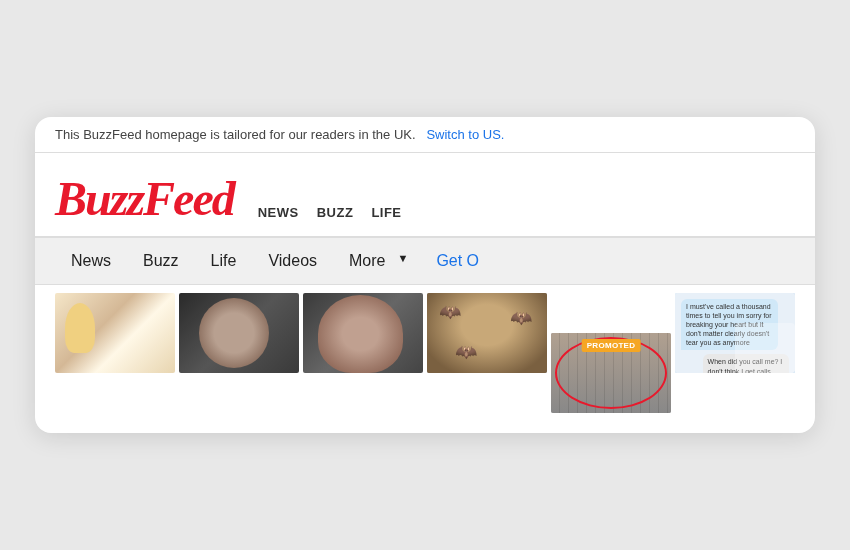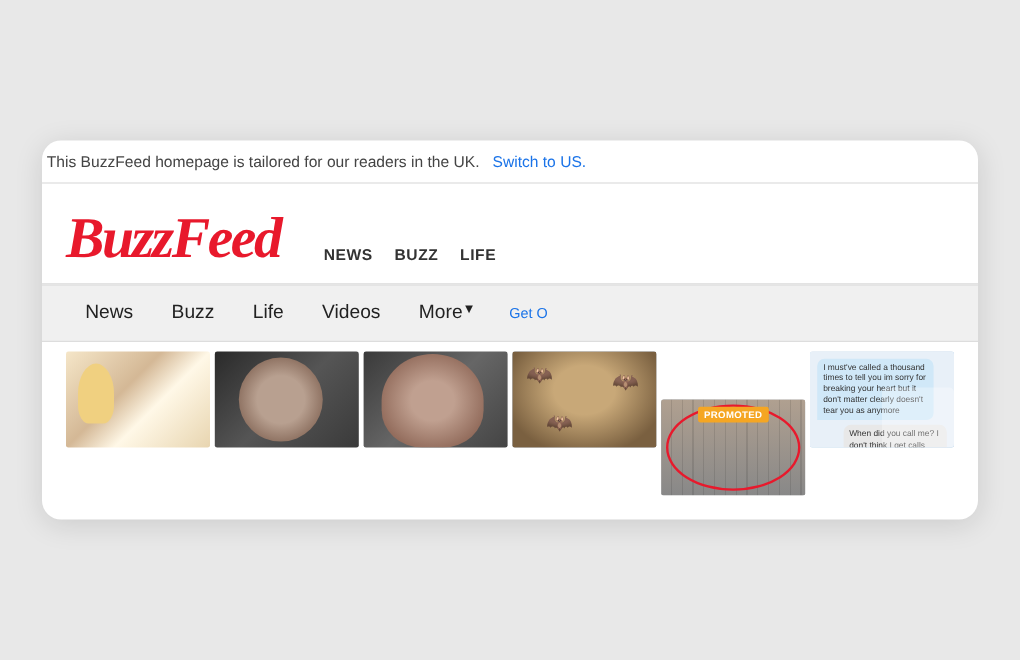--- a/index.html
+++ b/index.html
@@ -18,35 +18,35 @@
       background: #fff;
       border-radius: 16px;
       width: 780px;
       box-shadow: 0 4px 24px rgba(0,0,0,0.12);
       overflow: hidden;
       padding-bottom: 20px;
     }
 
     .uk-banner {
       border-bottom: 1px solid #ddd;
-      padding: 10px 4px;
+      padding: 10px 20px;
       font-size: 13px;
       color: #444;
     }
 
     .uk-banner a {
       color: #1a73e8;
       text-decoration: none;
     }
 
     .header {
       display: flex;
       align-items: center;
       padding: 18px 20px 10px 20px;
-      gap: 36px;
+      gap: 24px;
     }
 
     .logo {
       font-size: 48px;
       font-weight: 900;
       color: #e8192c;
       letter-spacing: -2px;
       font-family: 'Georgia', serif;
       font-style: italic;
     }
@@ -80,26 +80,26 @@
       color: #222;
       font-size: 16px;
       font-weight: 500;
       padding: 14px 16px;
       display: inline-block;
     }
 
     .nav-bar .more {
       display: flex;
       align-items: flex-start;
-      gap: 0;
+      gap: 12px;
     }
 
     .nav-bar .get-btn {
       color: #1a73e8;
-      font-size: 12px;
+      font-size: 16px;
       font-weight: 500;
       padding: 14px 12px;
     }
 
     .chevron {
       font-size: 11px;
     }
 
     .thumbnails {
       display: flex;

